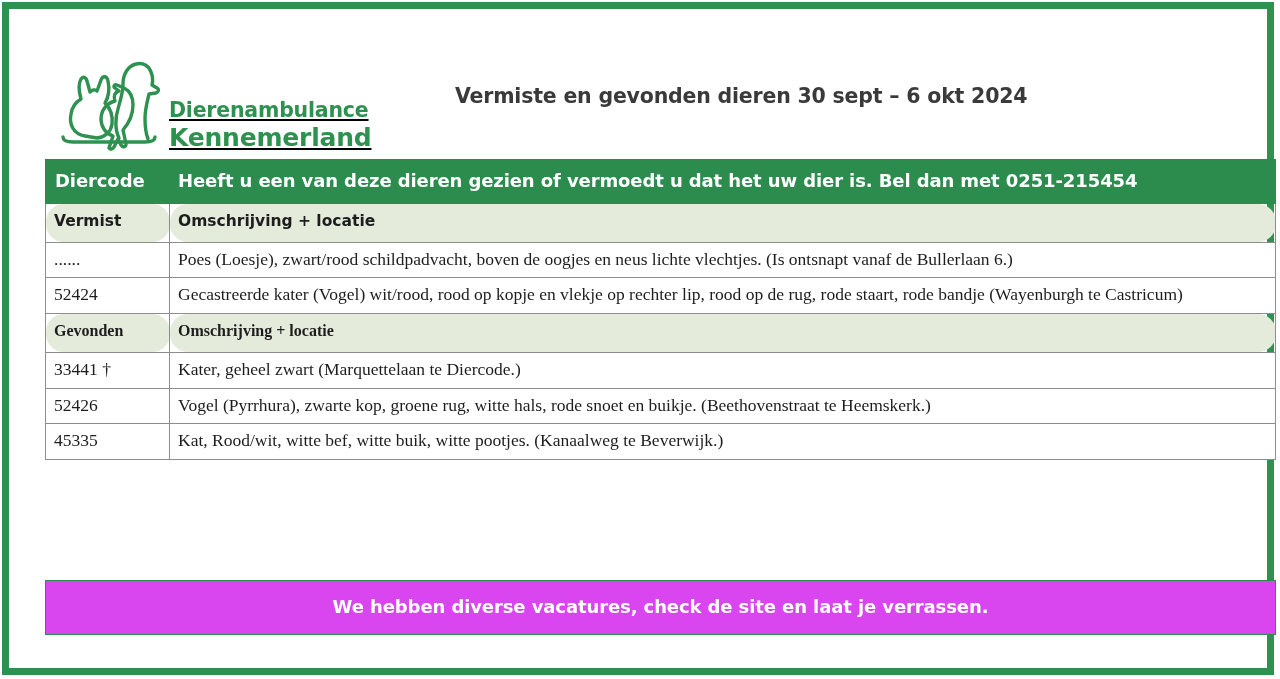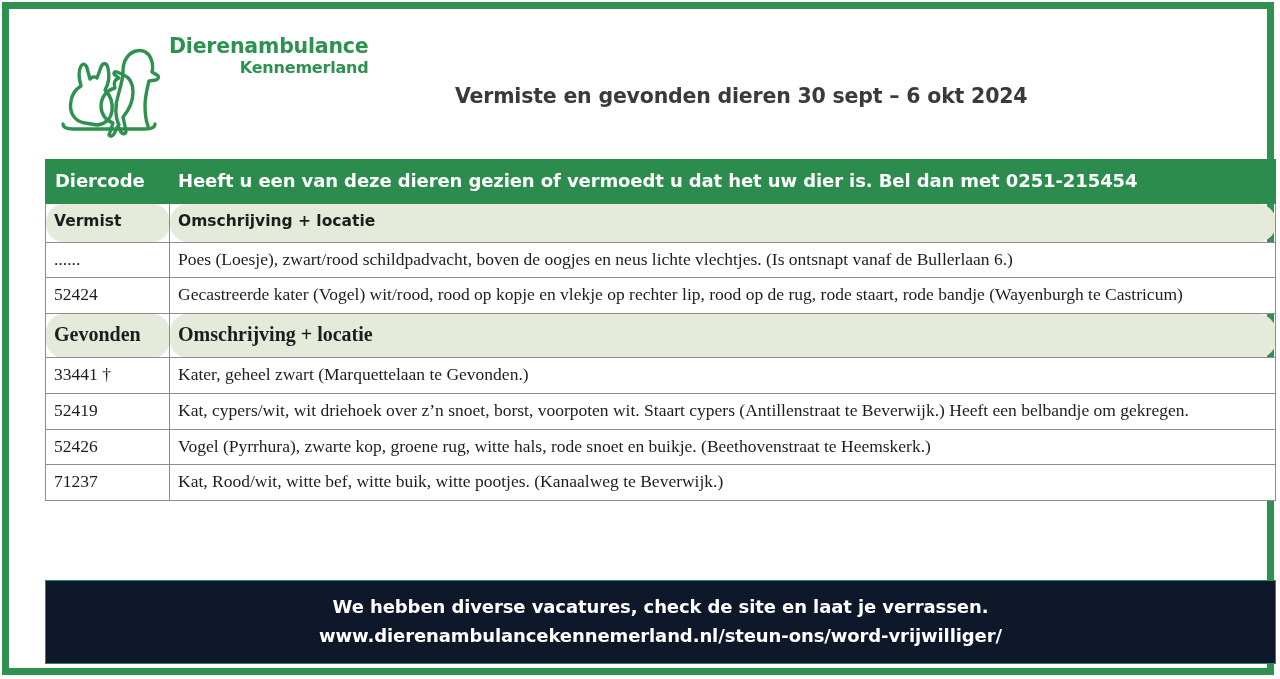--- a/index.html
+++ b/index.html
@@ -40,23 +40,24 @@
     position: absolute;
     left: 0;
     top: 0;
     width: 1258px;
     height: 140px;
   }
 
   .logo-block {
     position: absolute;
     left: 48px;
-    top: 26px;
+    top: 39px;
     display: flex;
-    align-items: flex-start;
+    align-items: flex-end;
+    text-decoration: underline;
   }
 
   .logo-mark {
     width: 104px;
     height: 104px;
     flex: 0 0 auto;
   }
 
   .logo-text {
     margin-left: 8px;
@@ -65,21 +66,21 @@
     font-weight: bold;
     line-height: 1.16;
     letter-spacing: -0.2px;
   }
   .logo-text .line1 {
     font-size: 20.5px;
     display: block;
     text-align: left;
   }
   .logo-text .line2 {
-    font-size: 16px;
+    font-size: 25px;
     display: block;
     text-align: right;
   }
 
   .doc-title {
     position: absolute;
     left: 446px;
     top: 75px;
     font-family: "DejaVu Sans", sans-serif;
     font-weight: bold;
@@ -137,40 +138,40 @@
     padding-top: 7px;
     padding-bottom: 10px;
     border-radius: 18px;
   }
   tr.section-row.sans td {
     font-family: "DejaVu Sans", sans-serif;
     font-size: 15.5px;
   }
   tr.section-row.serif td {
     font-family: "Liberation Serif", serif;
-    font-size: 20px;
+    font-size: 16px;
   }
 
   tr.data-row td {
     background: #ffffff;
     min-height: 30px;
   }
   tr.data-row td.code-cell {
     white-space: nowrap;
   }
 
   .row-tall { }
 
   
   .footer-banner {
     position: absolute;
     left: 36px;
     top: 571px;
     width: 1231px;
-    background: #0f172a;
+    background: #d946ef;
     color: #ffffff;
     text-align: center;
     font-family: "DejaVu Sans", sans-serif;
     font-weight: bold;
     font-size: 18px;
     padding: 11px 0 13px 0;
     box-sizing: border-box;
     border: 1px solid #2b8c4d;
     letter-spacing: -0.1px;
   }
@@ -245,37 +246,32 @@
             <td>Gecastreerde kater (Vogel) wit/rood, rood op kopje en vlekje op rechter lip, rood op de rug, rode staart, rode bandje (Wayenburgh te Castricum)</td>
           </tr>
 
           <tr class="section-row serif">
             <td class="code-cell">Gevonden</td>
             <td>Omschrijving + locatie</td>
           </tr>
 
           <tr class="data-row">
             <td class="code-cell">33441 †</td>
-            <td>Kater, geheel zwart (Marquettelaan te Gevonden.)</td>
-          </tr>
-          <tr class="data-row row-tall">
-            <td class="code-cell">52419</td>
-            <td>Kat, cypers/wit, wit driehoek over z’n snoet, borst, voorpoten wit. Staart cypers (Antillenstraat te Beverwijk.) Heeft een belbandje om gekregen.</td>
+            <td>Kater, geheel zwart (Marquettelaan te Diercode.)</td>
           </tr>
           <tr class="data-row">
             <td class="code-cell">52426</td>
             <td>Vogel (Pyrrhura), zwarte kop, groene rug, witte hals, rode snoet en buikje. (Beethovenstraat te Heemskerk.)</td>
           </tr>
           <tr class="data-row">
-            <td class="code-cell">71237</td>
+            <td class="code-cell">45335</td>
             <td>Kat, Rood/wit, witte bef, witte buik, witte pootjes. (Kanaalweg te Beverwijk.)</td>
           </tr>
         </tbody>
       </table>
     </div>
 
     <div class="footer-banner">
       <span class="fl">We hebben diverse vacatures, check de site en laat je verrassen.</span>
-      <span class="fl">www.dierenambulancekennemerland.nl/steun-ons/word-vrijwilliger/</span>
     </div>
 
   </div>
 </div>
 
 </body></html>

